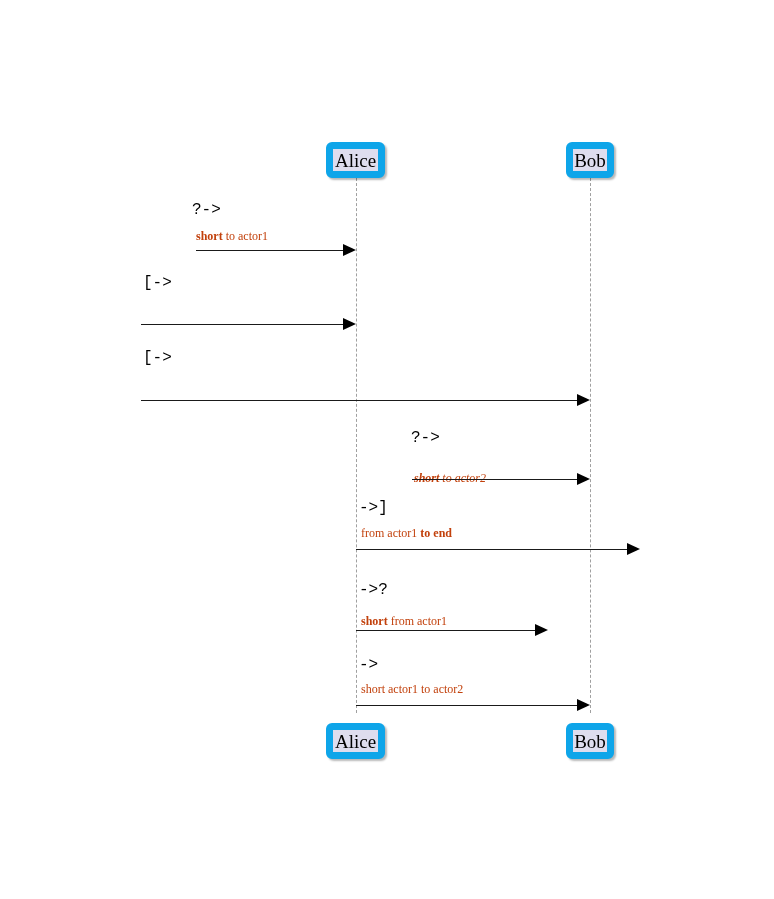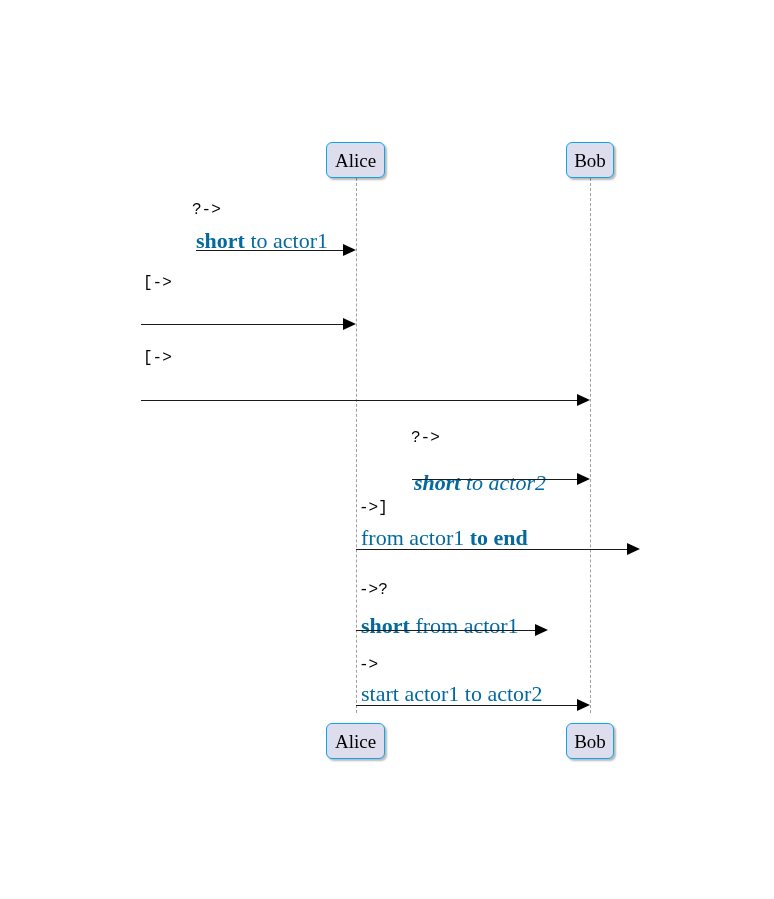--- a/index.html
+++ b/index.html
@@ -16,21 +16,21 @@
     height: 899px;
     background: #ffffff;
     overflow: hidden;
   }
 
   
   .actor-box {
     position: absolute;
     box-sizing: border-box;
     background: #DEDDEE;
-    border: 1px solid #0ea5e9;
+    border: 7px solid #0ea5e9;
     border-radius: 6px;
     box-shadow: 2px 2px 2px rgba(0,0,0,0.28);
     display: flex;
     align-items: center;
     justify-content: center;
     font-family: "Liberation Serif", serif;
     font-size: 19px;
     color: #000000;
     line-height: 1;
     white-space: nowrap;
@@ -53,22 +53,22 @@
     position: absolute;
     width: 0;
     height: 0;
     border-top: 6px solid transparent;
     border-bottom: 6px solid transparent;
     border-left: 13px solid #000000;
   }
   .msg-text {
     position: absolute;
     font-family: "Liberation Serif", serif;
-    font-size: 22px;
-    color: #0369a1;
+    font-size: 12px;
+    color: #c2410c;
     line-height: 1;
     white-space: nowrap;
   }
   .msg-text b {
     font-weight: bold;
   }
   .msg-code {
     position: absolute;
     font-family: "Liberation Mono", monospace;
     font-size: 16px;
@@ -123,21 +123,21 @@
 
   <div class="msg-code" style="left:359px; top:582px;">-&gt;?</div>
   <div class="msg-text" style="left:361px; top:615px;">
     <b>short</b><span> from actor1</span>
   </div>
   <div class="msg-line" style="left:356px; top:630px; width:179px;"></div>
   <div class="arrowhead" style="left:535px; top:624px;"></div>
 
   <div class="msg-code" style="left:359px; top:657px;">-&gt;</div>
   <div class="msg-text" style="left:361px; top:683px;">
-    <span>start actor1 to actor2</span>
+    <span>short actor1 to actor2</span>
   </div>
   <div class="msg-line" style="left:356px; top:705px; width:221px;"></div>
   <div class="arrowhead" style="left:577px; top:699px;"></div>
 
   <div class="actor-box" style="left:326px; top:723px; width:59px; height:36px;">
     <span>Alice</span>
   </div>
   <div class="actor-box" style="left:566px; top:723px; width:48px; height:36px;">
     <span>Bob</span>
   </div>

